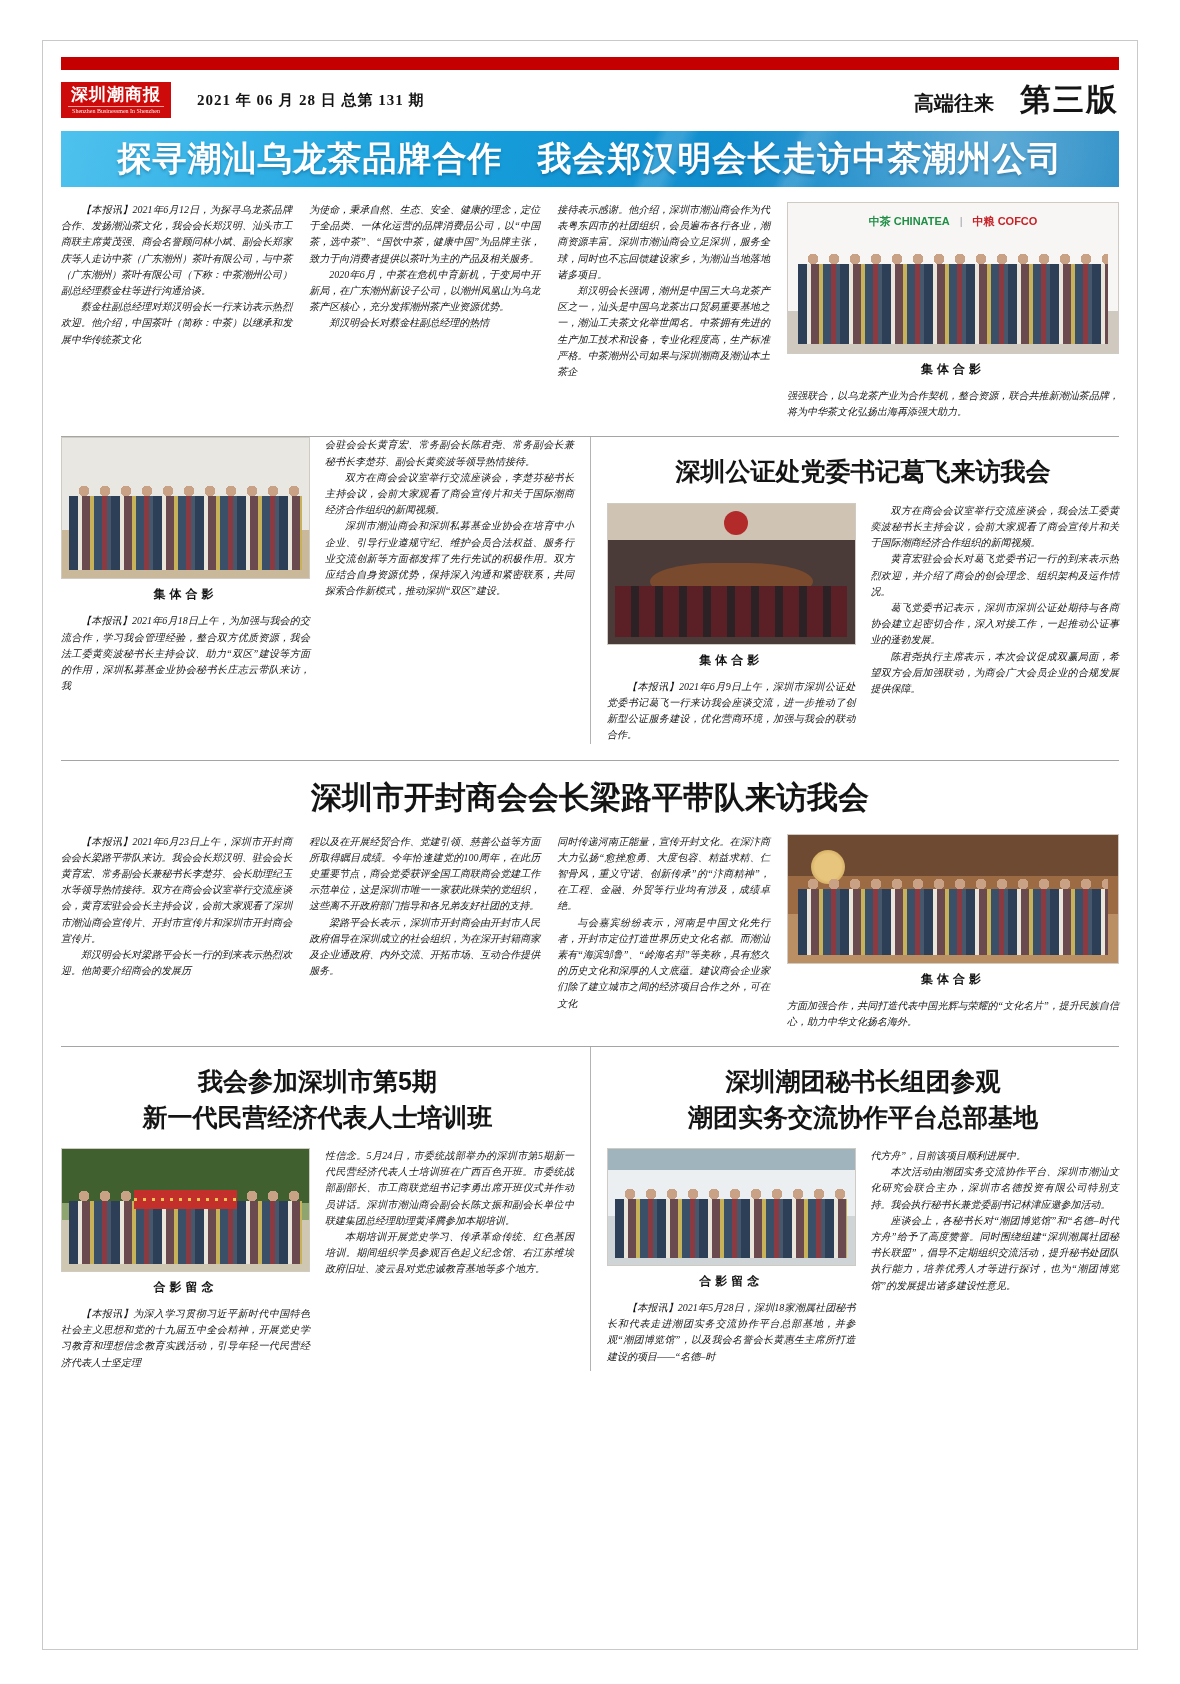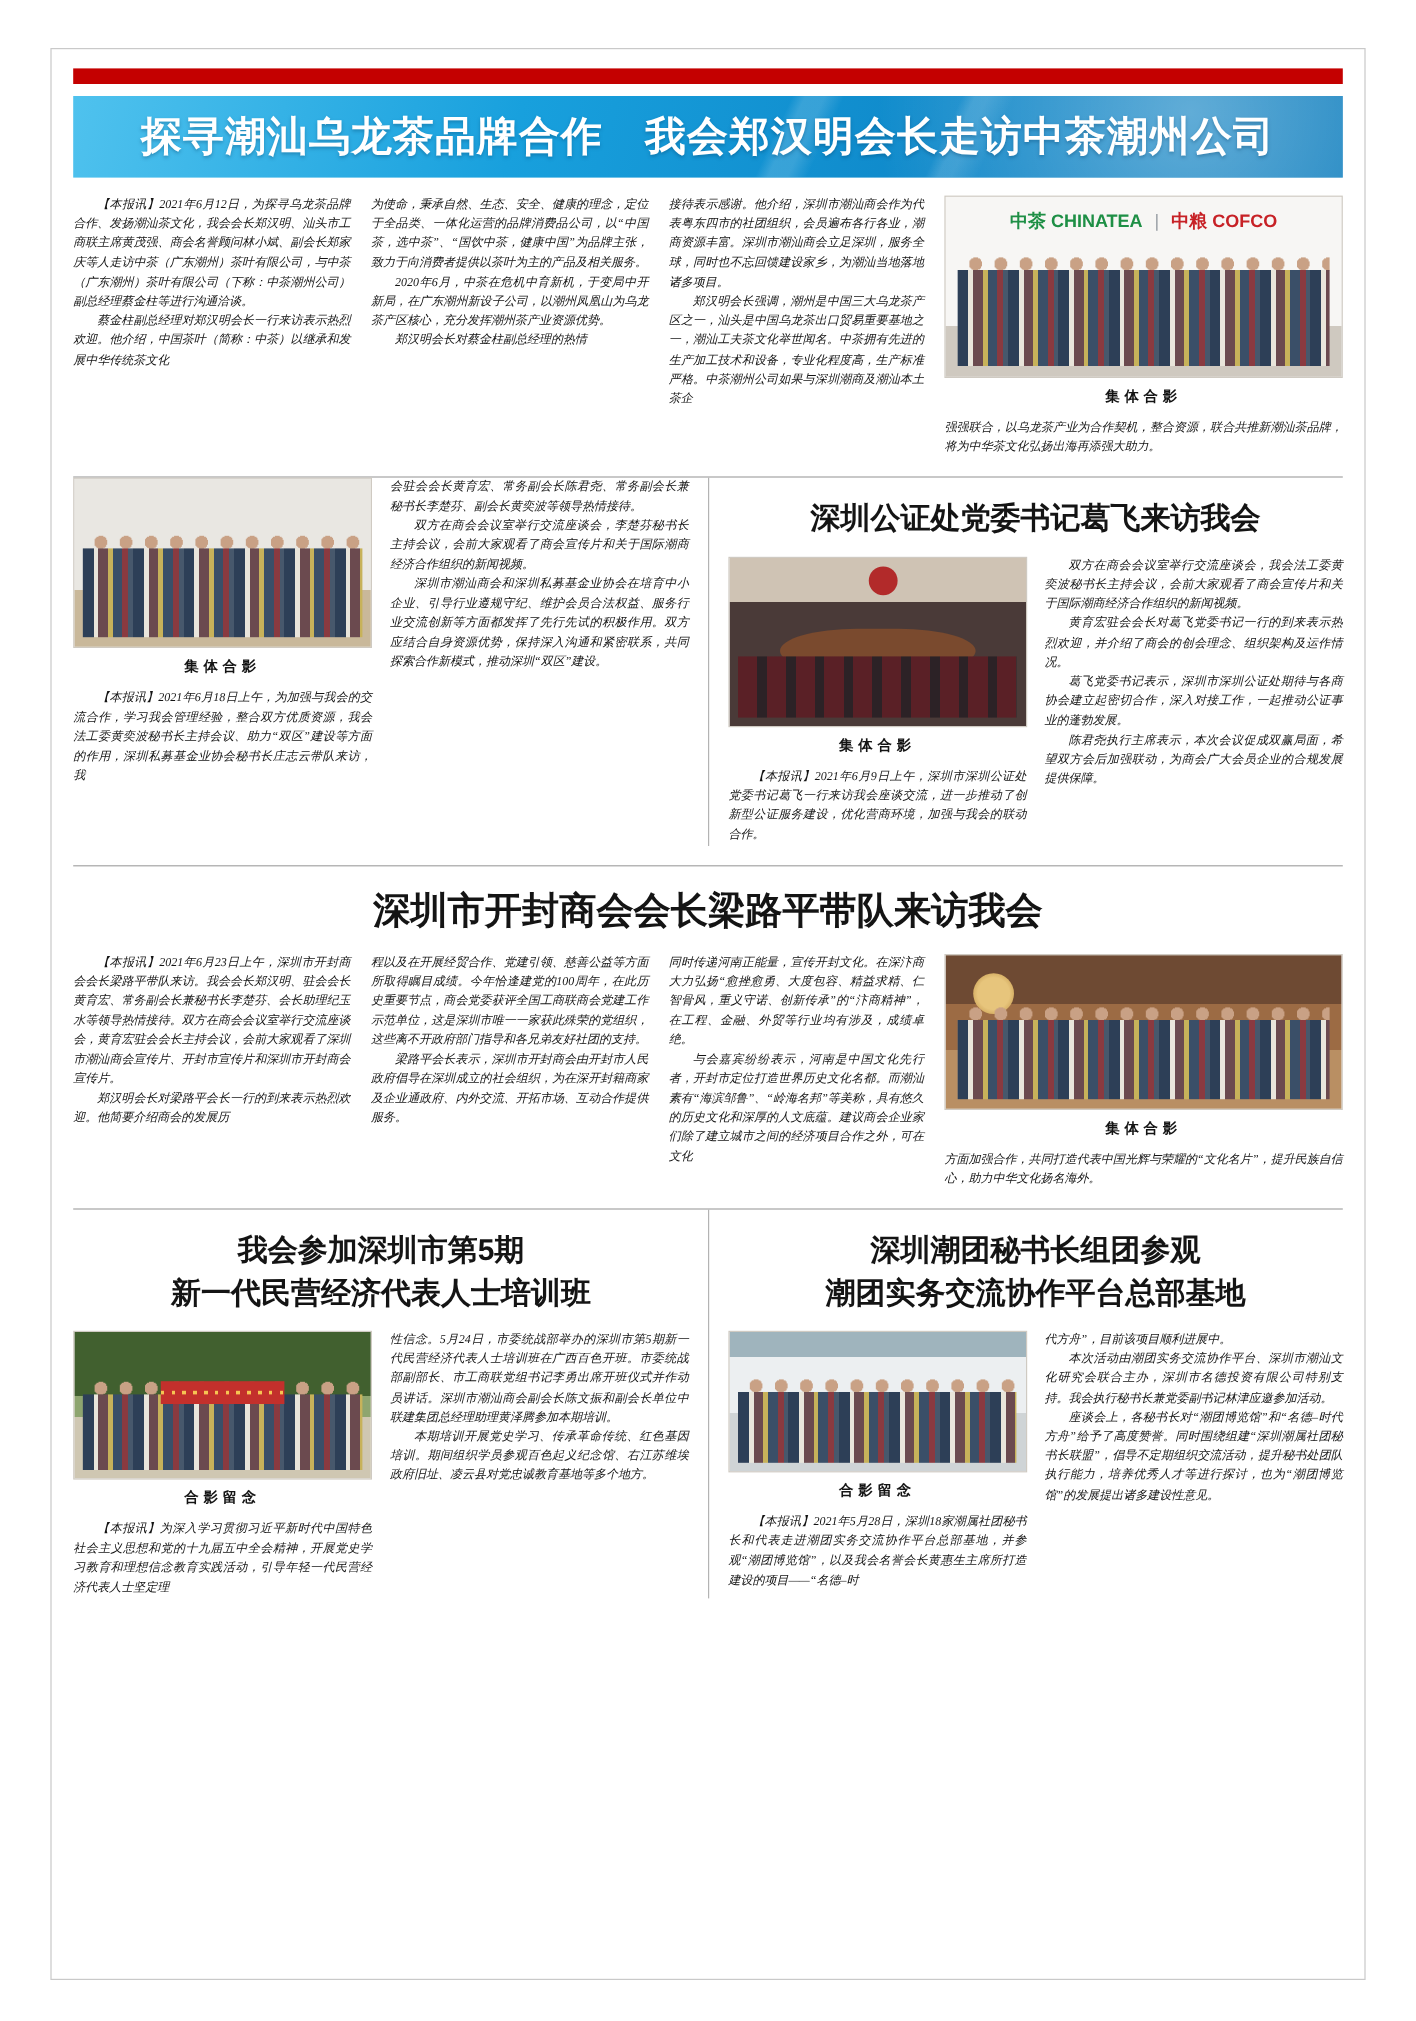--- a/index.html
+++ b/index.html
@@ -12,21 +12,21 @@
   .masthead{display:flex;align-items:center;margin-top:9px;}
   .logo{background:#ce0b0b;color:#fff;padding:4px 7px 3px;line-height:1.05;min-width:96px;text-align:center;}
   .logo-cn{font-family:"Liberation Sans","DejaVu Sans",sans-serif;font-weight:700;font-size:17px;letter-spacing:1px;}
   .logo-en{font-size:6px;color:#ffe9e9;border-top:1px solid #ff9a9a;margin-top:2px;padding-top:1px;white-space:nowrap;}
   .dateline{font-size:15px;font-weight:700;margin-left:26px;letter-spacing:1px;}
   .mast-right{margin-left:auto;display:flex;align-items:baseline;gap:26px;}
   .section-name{font-family:"Liberation Sans","DejaVu Sans",sans-serif;font-weight:700;font-size:20px;}
   .page-label{font-size:31px;font-weight:700;letter-spacing:2px;}
 
   
-  .banner{margin-top:10px;height:68px;position:relative;overflow:hidden;display:flex;align-items:center;justify-content:center;
+  .banner{margin-top:10px;height:56px;position:relative;overflow:hidden;display:flex;align-items:center;justify-content:center;
     background:linear-gradient(105deg,#4fc2ee 0%,#18a0dd 35%,#0d84c6 75%,#0b7cbd 100%);}
   .banner::before{content:"";position:absolute;inset:0;
     background:
       linear-gradient(115deg,transparent 55%,rgba(255,255,255,.16) 56% 57.5%,transparent 59%),
       linear-gradient(115deg,transparent 68%,rgba(255,255,255,.14) 69% 70%,transparent 72%),
       radial-gradient(circle at 88% 20%,rgba(255,255,255,.35),transparent 28%);}
   .banner h1{margin:0;position:relative;color:#fff;font-family:"Liberation Sans","DejaVu Sans",sans-serif;
     font-size:34px;font-weight:700;letter-spacing:1px;text-shadow:0 2px 3px rgba(0,60,100,.35);white-space:nowrap;}
 
   
@@ -46,21 +46,21 @@
   
   .photo{position:relative;overflow:hidden;border:1px solid #cfcac2;}
   .crowd{position:absolute;left:3%;right:3%;bottom:6%;height:62%;}
   .crowd::before{content:"";position:absolute;top:0;left:5px;right:0;height:15px;
     background-image:radial-gradient(circle 5.5px at 10px 8px,#c9a185 98%,rgba(0,0,0,0));
     background-size:21px 15px;background-repeat:repeat-x;}
   .crowd::after{content:"";position:absolute;top:13px;bottom:0;left:0;right:0;
     background:repeating-linear-gradient(90deg,#2d3f57 0 9px,#e9e5db 9px 13px,#6b4a4f 13px 21px,#c7b25a 21px 25px,#3a4f68 25px 33px,#8a3a40 33px 38px,#47586c 38px 42px);}
   .ph-tea{height:150px;background:linear-gradient(180deg,#f7f6f4 0 72%,#cfc9c0 72% 100%);}
   .wall-logos{position:absolute;top:7%;left:0;right:0;display:flex;justify-content:center;gap:10px;align-items:center;
-    font-family:"Liberation Sans","DejaVu Sans",sans-serif;font-size:15px;font-weight:700;}
+    font-family:"Liberation Sans","DejaVu Sans",sans-serif;font-size:11px;font-weight:700;}
   .lg-green{color:#1e8f45;}
   .lg-red{color:#c72126;}
   .lg-sep{color:#9aa0a6;font-weight:400;}
   .ph-office{height:140px;background:linear-gradient(180deg,#e9e7e2 0 66%,#c9b89a 66% 100%);}
   .ph-meeting{height:140px;background:linear-gradient(180deg,#cfc3b4 0 26%,#4a3a38 26% 100%);}
   .ph-meeting .emblem{position:absolute;top:5%;left:47%;width:24px;height:24px;border-radius:50%;background:#b22a2a;}
   .ph-meeting .table{position:absolute;left:17%;right:17%;top:42%;height:27%;background:#7a4a2e;border-radius:50%/62%;}
   .ph-meeting .chairs{position:absolute;left:3%;right:3%;bottom:5%;height:36%;
     background:repeating-linear-gradient(90deg,#5a2026 0 16px,#2c2226 16px 24px);}
   .ph-warm{height:128px;background:linear-gradient(180deg,#6e4a33 0 32%,#9c6b44 32% 62%,#b98f63 62% 100%);}
@@ -71,20 +71,31 @@
   .ph-bright{height:116px;background:linear-gradient(180deg,#9fb4bd 0 18%,#eceff1 18% 58%,#cfd4d6 58% 100%);}
 </style>
 </head>
 <body>
 
 <div class="sheet">
   <div class="frame">
 
     <div class="topbar"></div>
 
+    <div class="masthead">
+      <div class="logo">
+        <div class="logo-cn">深圳潮商报</div>
+        <div class="logo-en">Shenzhen Businessmen In Shenzhen</div>
+      </div>
+      <div class="dateline">2021 年 06 月 28 日 总第 131 期</div>
+      <div class="mast-right">
+        <span class="section-name">高端往来</span>
+        <span class="page-label">第三版</span>
+      </div>
+    </div>
 
     <div class="banner">
       <h1>探寻潮汕乌龙茶品牌合作　我会郑汉明会长走访中茶潮州公司</h1>
     </div>
 
     <section class="story">
       <div class="cols4">
         <div>
           <p class="ind">【本报讯】2021年6月12日，为探寻乌龙茶品牌合作、发扬潮汕茶文化，我会会长郑汉明、汕头市工商联主席黄茂强、商会名誉顾问林小斌、副会长郑家庆等人走访中茶（广东潮州）茶叶有限公司，与中茶（广东潮州）茶叶有限公司（下称：中茶潮州公司）副总经理蔡金柱等进行沟通洽谈。</p>
           <p class="ind">蔡金柱副总经理对郑汉明会长一行来访表示热烈欢迎。他介绍，中国茶叶（简称：中茶）以继承和发展中华传统茶文化</p>

